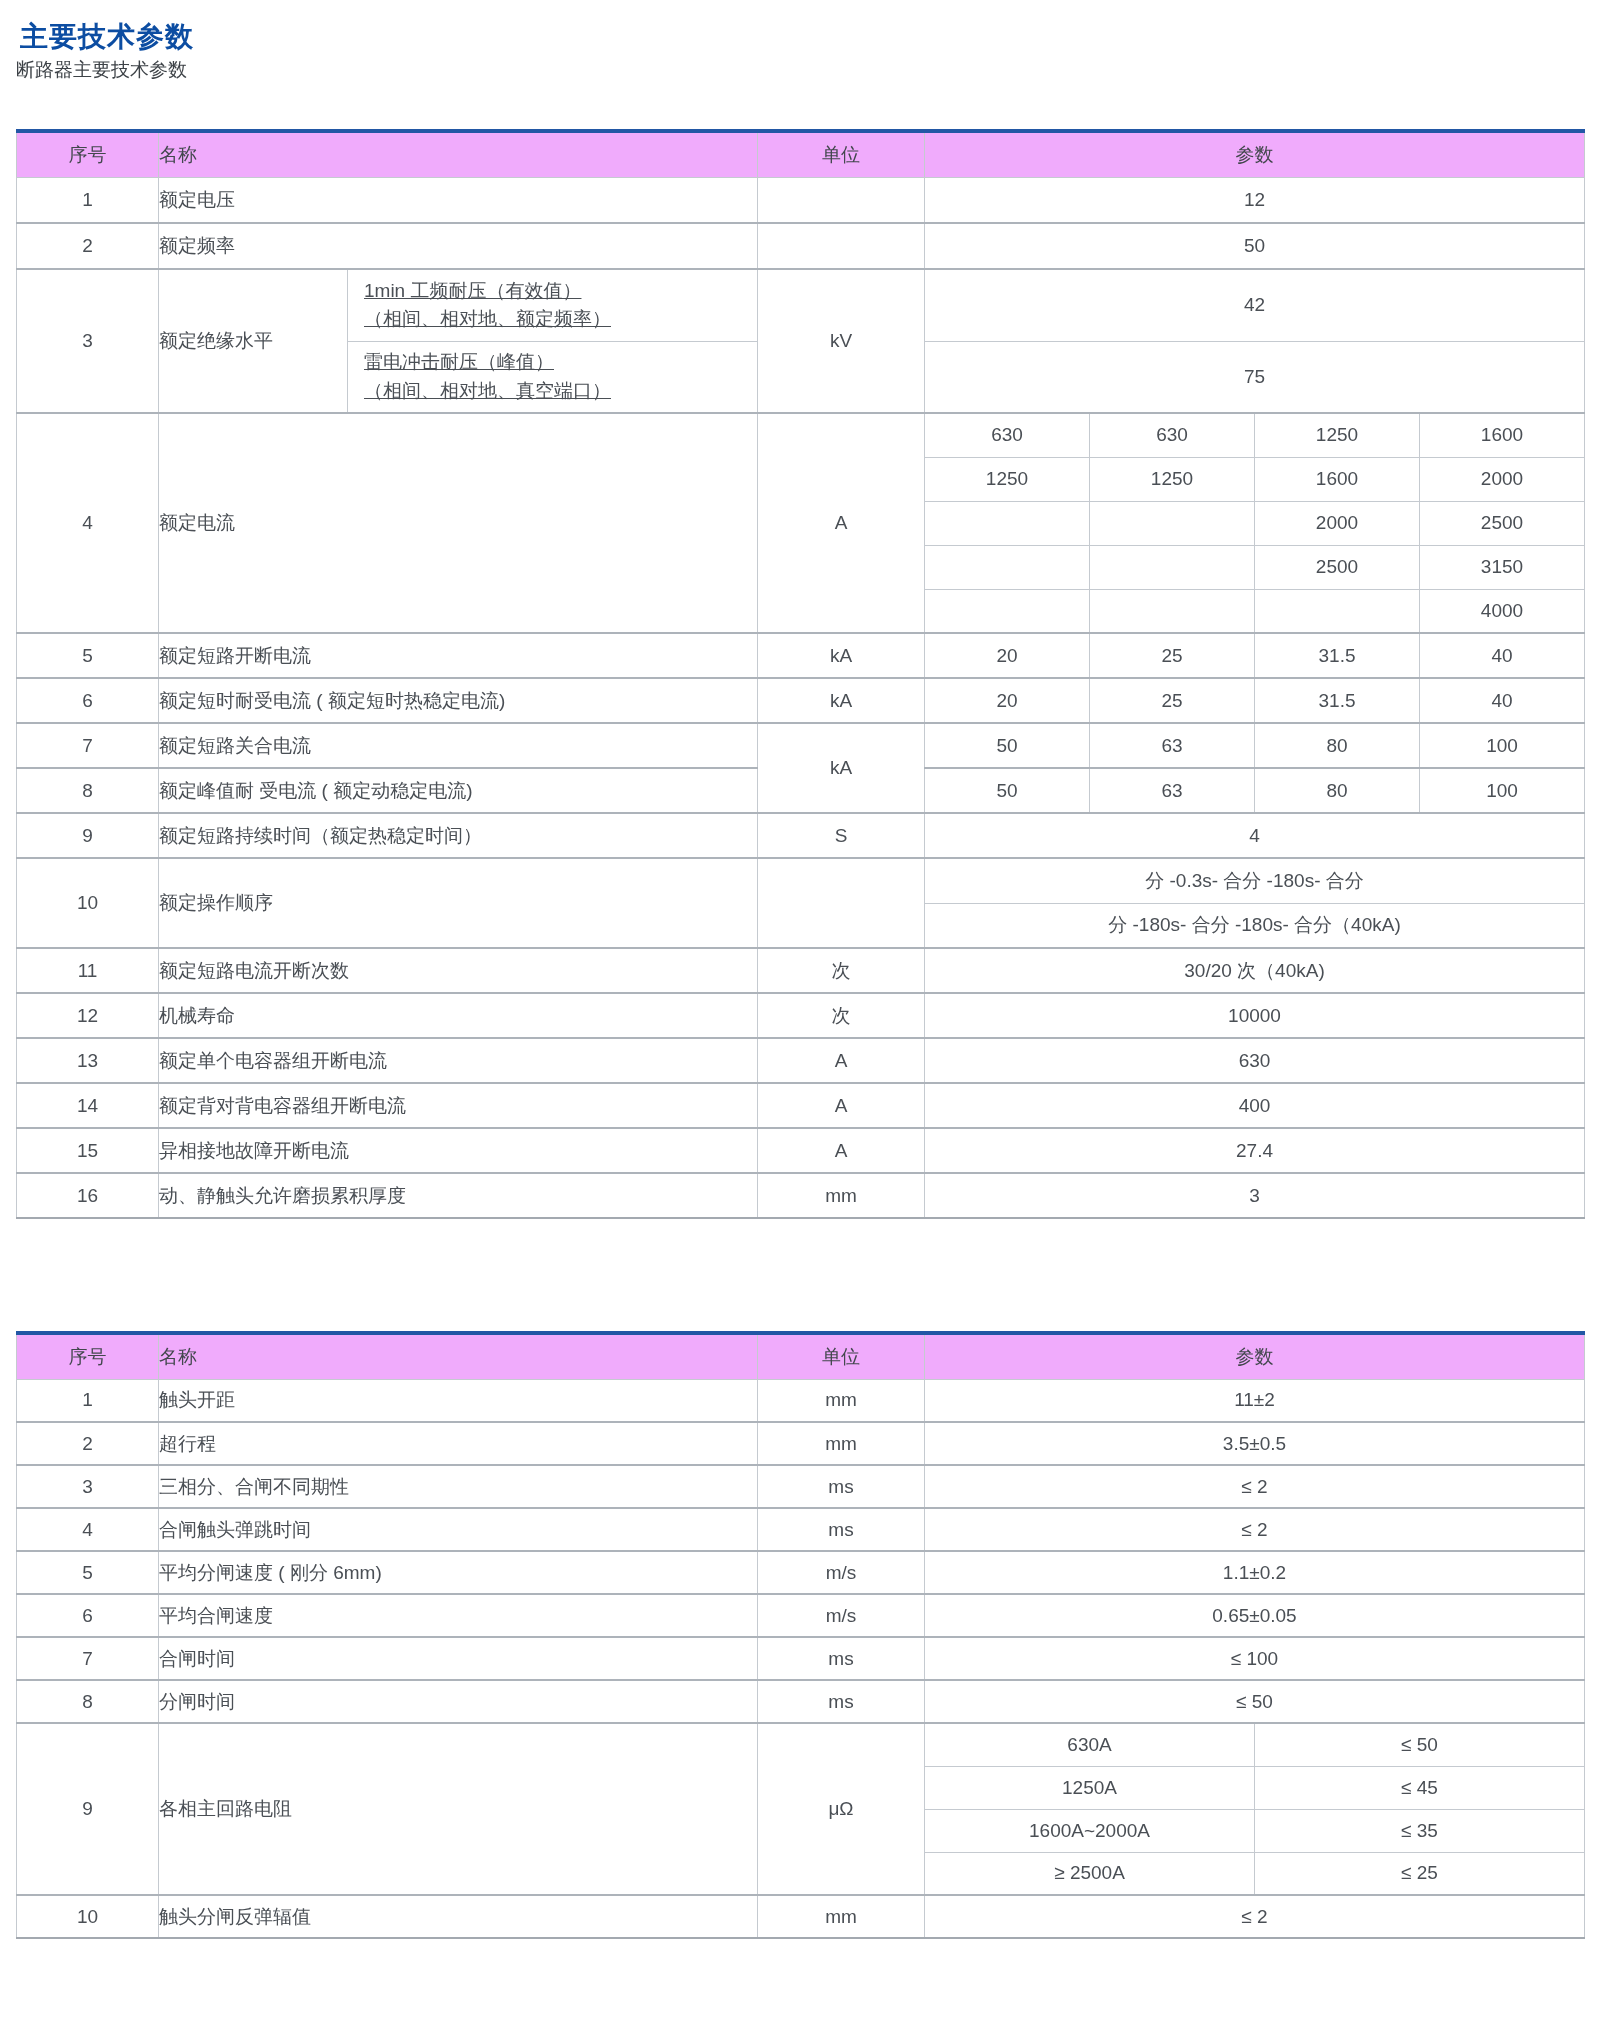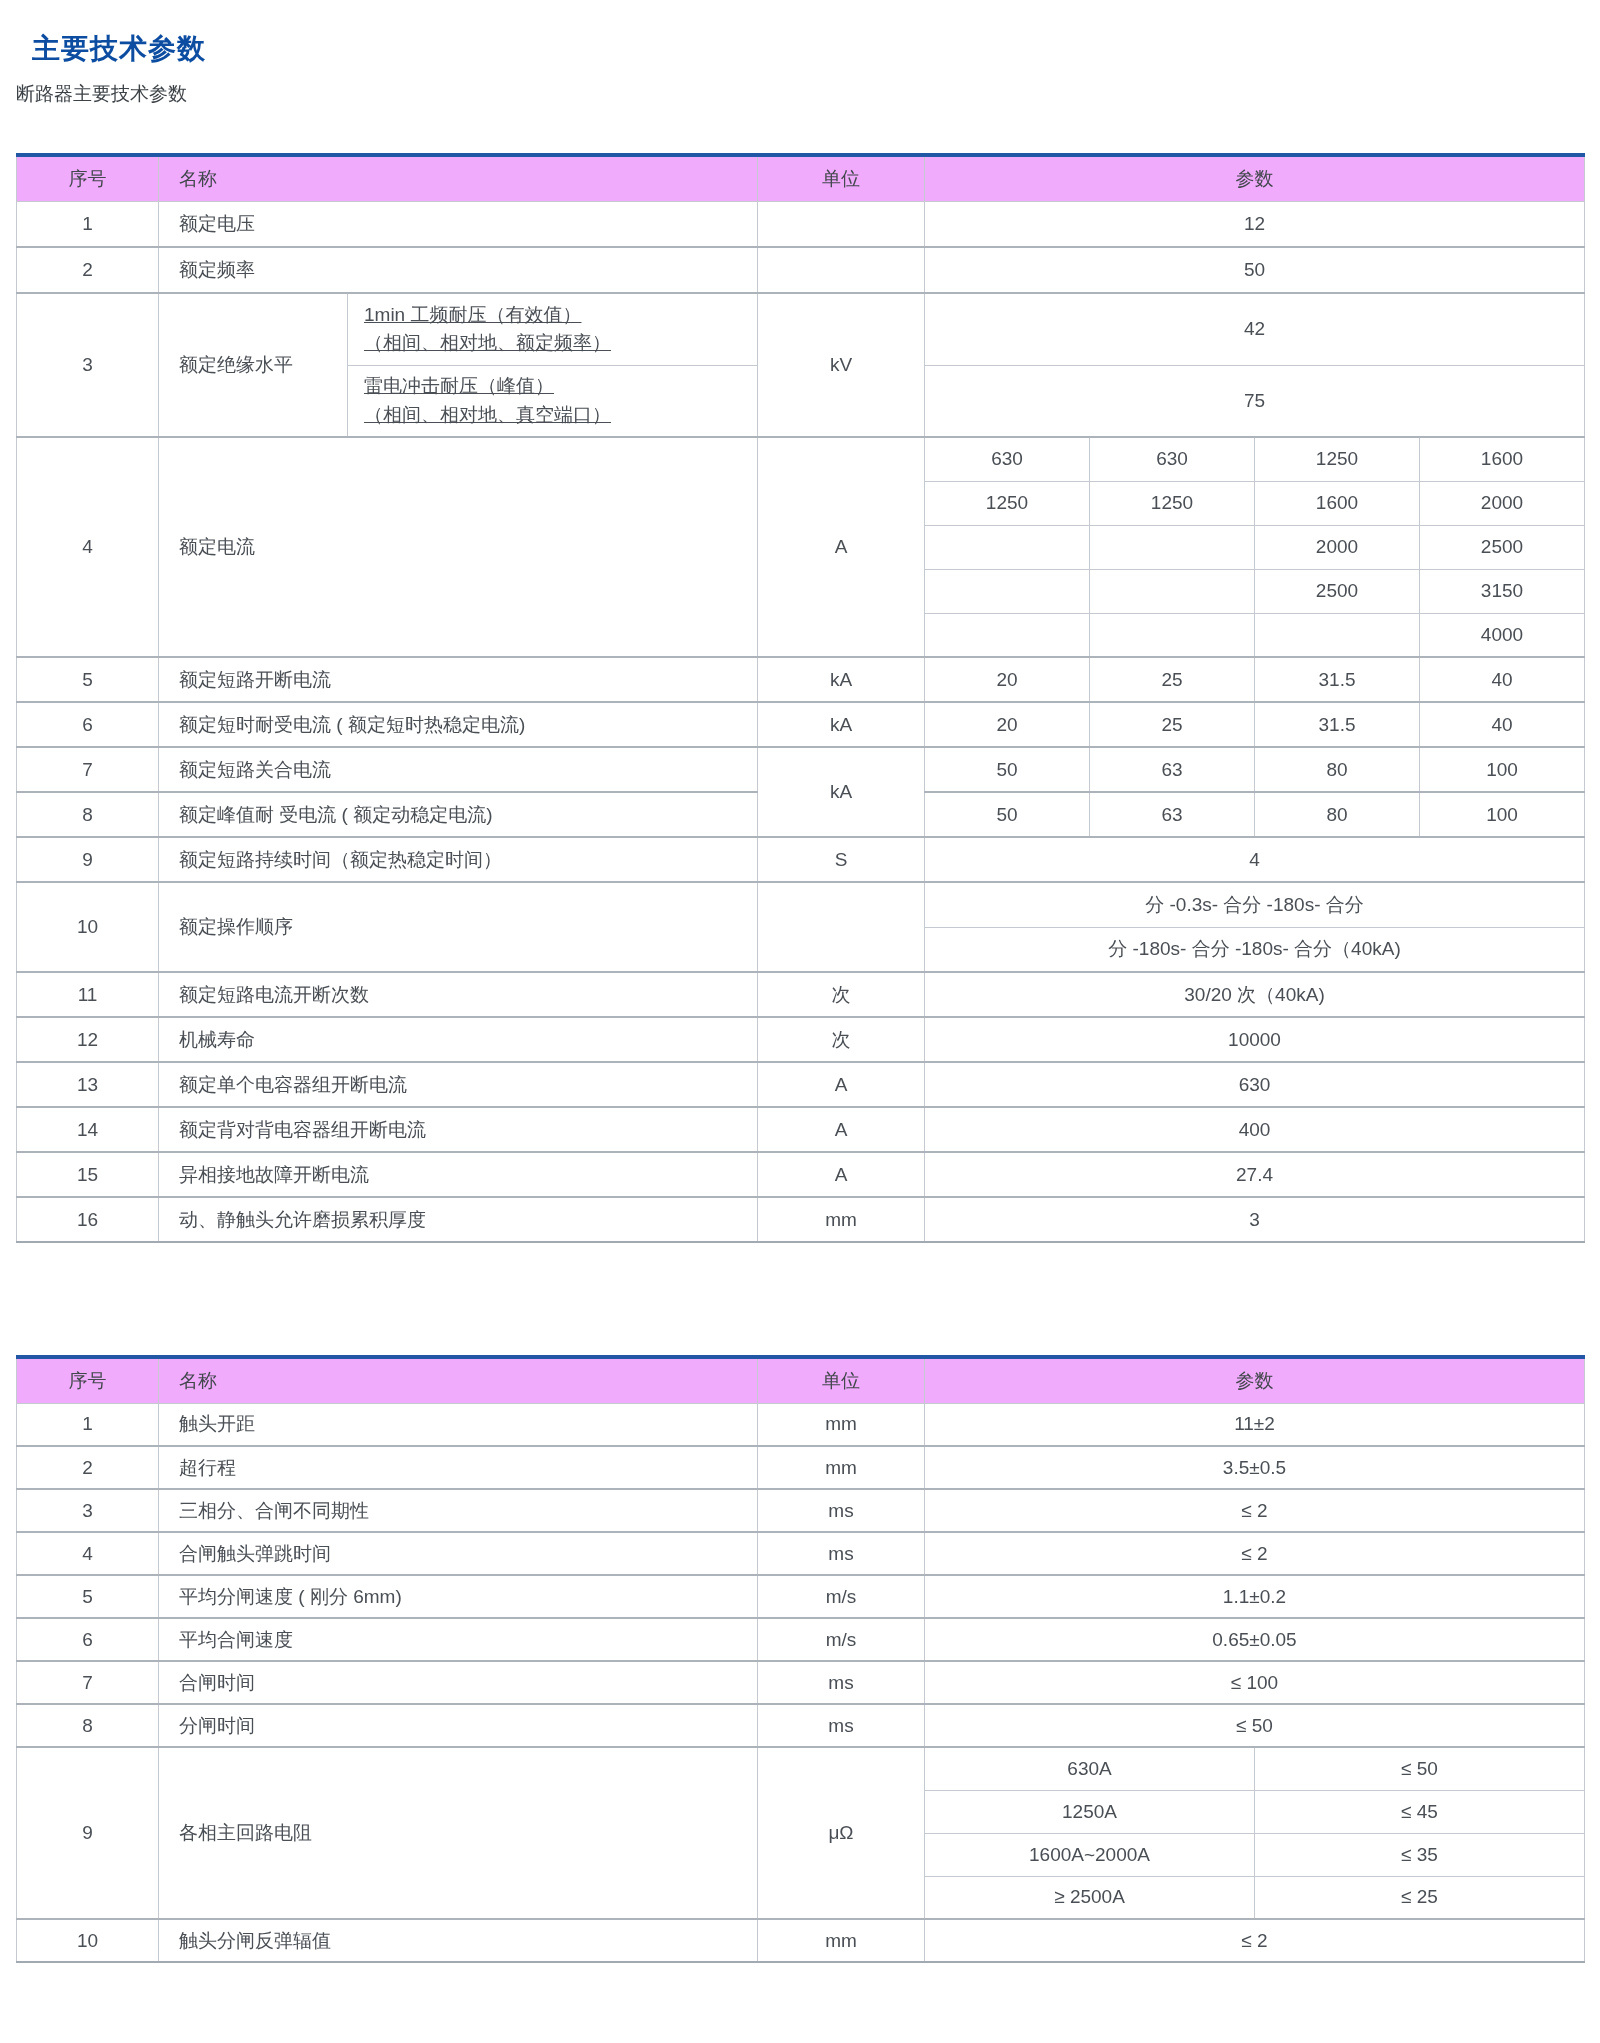--- a/index.html
+++ b/index.html
@@ -4,21 +4,21 @@
 <style>
   html,body{margin:0;padding:0;}
   body{
     width:1600px;height:2043px;overflow:hidden;background:#ffffff;
     font-family:"Liberation Sans","DejaVu Sans",sans-serif;
     color:#4a4f55;
   }
   .wrap{padding:16px 16px 0 16px;}
   .page-title{
     font-size:28px;line-height:33px;font-weight:bold;color:#0c4da2;
-    margin:16px;letter-spacing:1px;
+    margin:4px;letter-spacing:1px;
   }
   .table-caption{
     font-size:19px;color:#3d4247;
   }
   .table-caption.second{margin-top:62px;}
   table{
     width:1568px;table-layout:fixed;border-collapse:collapse;
     margin-top:46px;
     border:1px solid #bfc5cc;
     border-top:4px solid #2257a5;
@@ -29,21 +29,21 @@
     border:1px solid #c5cad0;
     font-size:19px;color:#4a4f55;
     overflow:hidden;white-space:nowrap;
     padding:0;
   }
   tr.sep td{border-top:2px solid #adb3ba;}
   tr.head td{
     background:#f0abfc;color:#42474d;
   }
   .c{text-align:center;}
-  .name{text-align:left;padding-left:20px;}
+  .name{text-align:left;}
   .desc{text-align:left;padding-left:16px;white-space:normal;line-height:1.5;text-decoration:underline;}
   tr.h46{height:46px;}
   tr.h45{height:45px;}
   tr.h44{height:44px;}
   tr.h43{height:43px;}
   tr.h72{height:72px;}
 </style>
 </head>
 <body>
 

